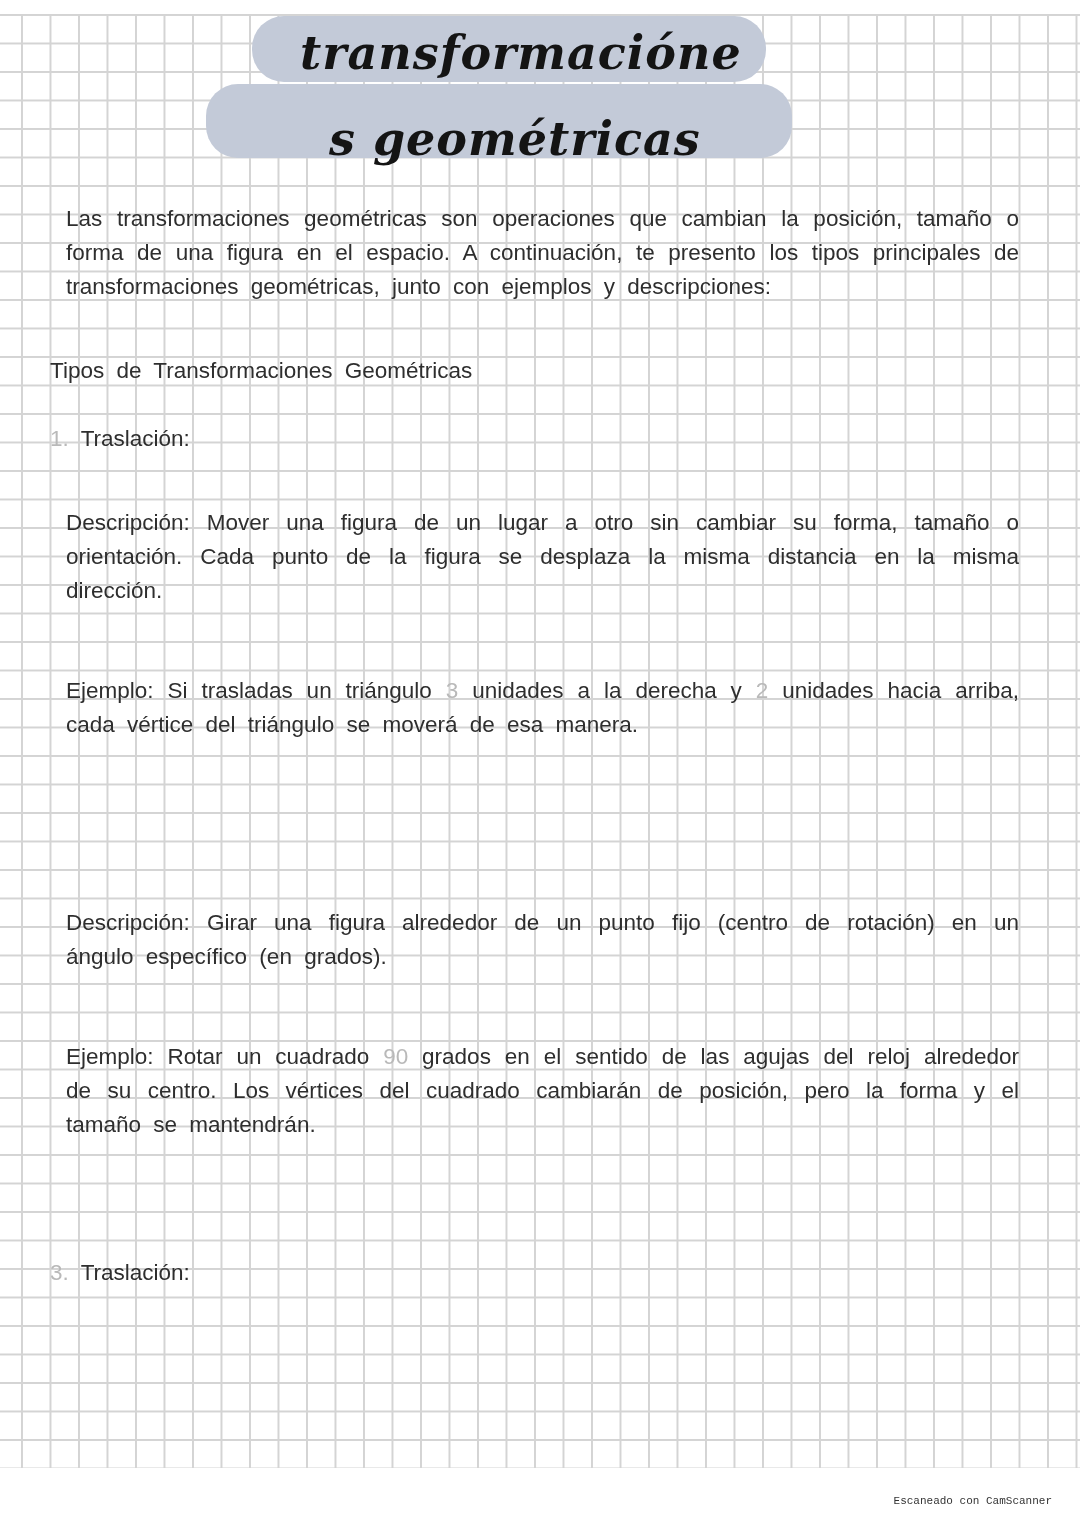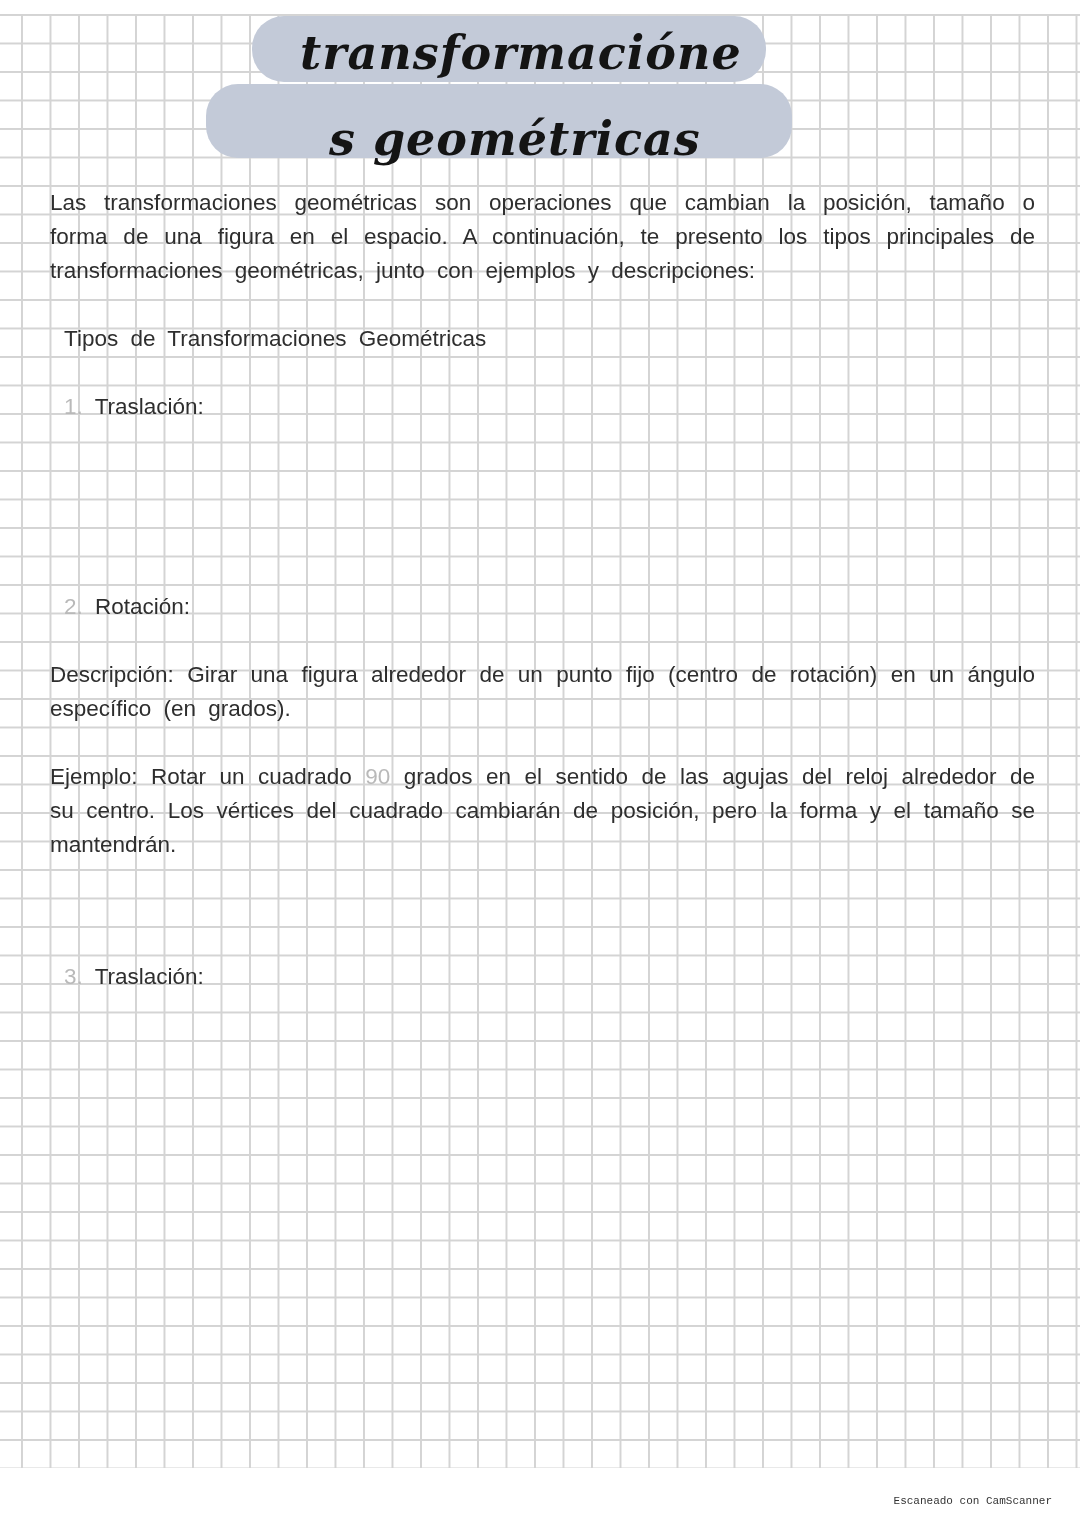--- a/index.html
+++ b/index.html
@@ -46,25 +46,25 @@
 
     .content {
       position: absolute;
       left: 50px;
       top: 186px;
       width: 985px;
       font-size: 22.5px;
       line-height: 34px;
       word-spacing: 6px;
     }
-    .para { margin: 0; text-align: justify; }
+    .para { margin: 16px; text-align: justify; }
     .gap-1 { height: 34px; }
     .gap-3 { height: 98px; }
     .num { color: #b9b9b9; }
-    .heading { margin: 0; padding-left: 14px; }
+    .heading { margin: 0; }
     .footer {
       position: absolute;
       right: 28px;
       top: 1495px;
       font-size: 11px;
       color: #333;
       font-family: Liberation Mono, monospace;
     }
   </style>
 </head>
@@ -81,27 +81,25 @@
   <p class="para">Las transformaciones geométricas son operaciones que cambian la posición, tamaño o forma de una figura en el espacio. A continuación, te presento los tipos principales de transformaciones geométricas, junto con ejemplos y descripciones:</p>
   <div class="gap-1"></div>
   <p class="heading">Tipos de Transformaciones Geométricas</p>
   <div class="gap-1"></div>
 
   <p class="heading">
     <span class="num">1.</span>
     <span>Traslación:</span>
   </p>
   <div class="gap-1"></div>
+  <p class="para">Descripción: Mover una figura de un lugar a otro sin cambiar su forma, tamaño o orientación. Cada punto de la figura se desplaza la misma distancia en la misma dirección.</p>
   <div class="gap-1"></div>
+  <p class="para"><span>Ejemplo: Si trasladas un triángulo </span><span class="num">3</span><span> unidades a la derecha y </span><span class="num">2</span><span> unidades hacia arriba, cada vértice del triángulo se moverá de esa manera.</span></p>
   <div class="gap-3"></div>
 
-  <p class="heading">
-    <span class="num">2.</span>
-    <span>Rotación:</span>
-  </p>
   <div class="gap-1"></div>
   <p class="para">Descripción: Girar una figura alrededor de un punto fijo (centro de rotación) en un ángulo específico (en grados).</p>
   <div class="gap-1"></div>
   <p class="para"><span>Ejemplo: Rotar un cuadrado </span><span class="num">90</span><span> grados en el sentido de las agujas del reloj alrededor de su centro. Los vértices del cuadrado cambiarán de posición, pero la forma y el tamaño se mantendrán.</span></p>
   <div class="gap-3"></div>
 
   <p class="heading">
     <span class="num">3.</span>
     <span>Traslación:</span>
   </p>

